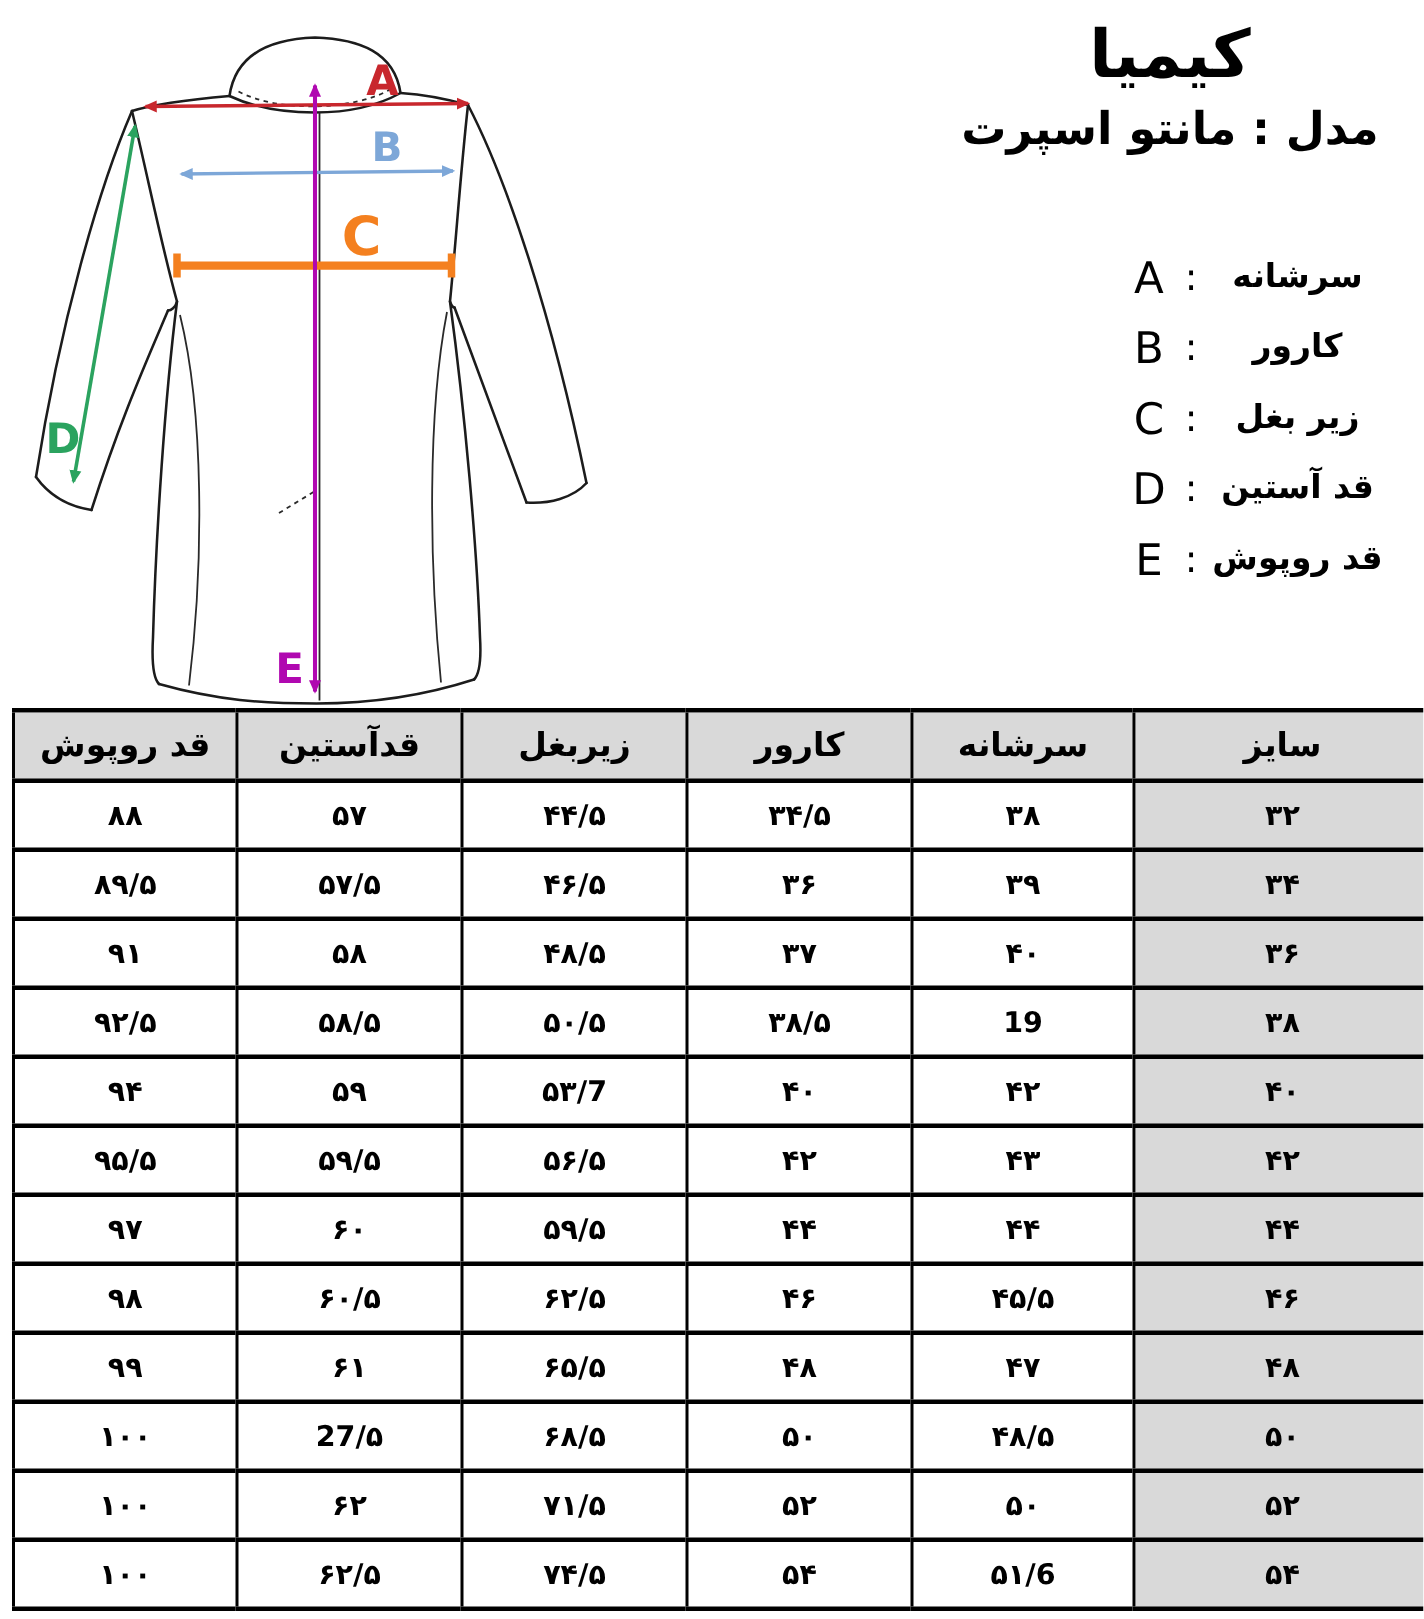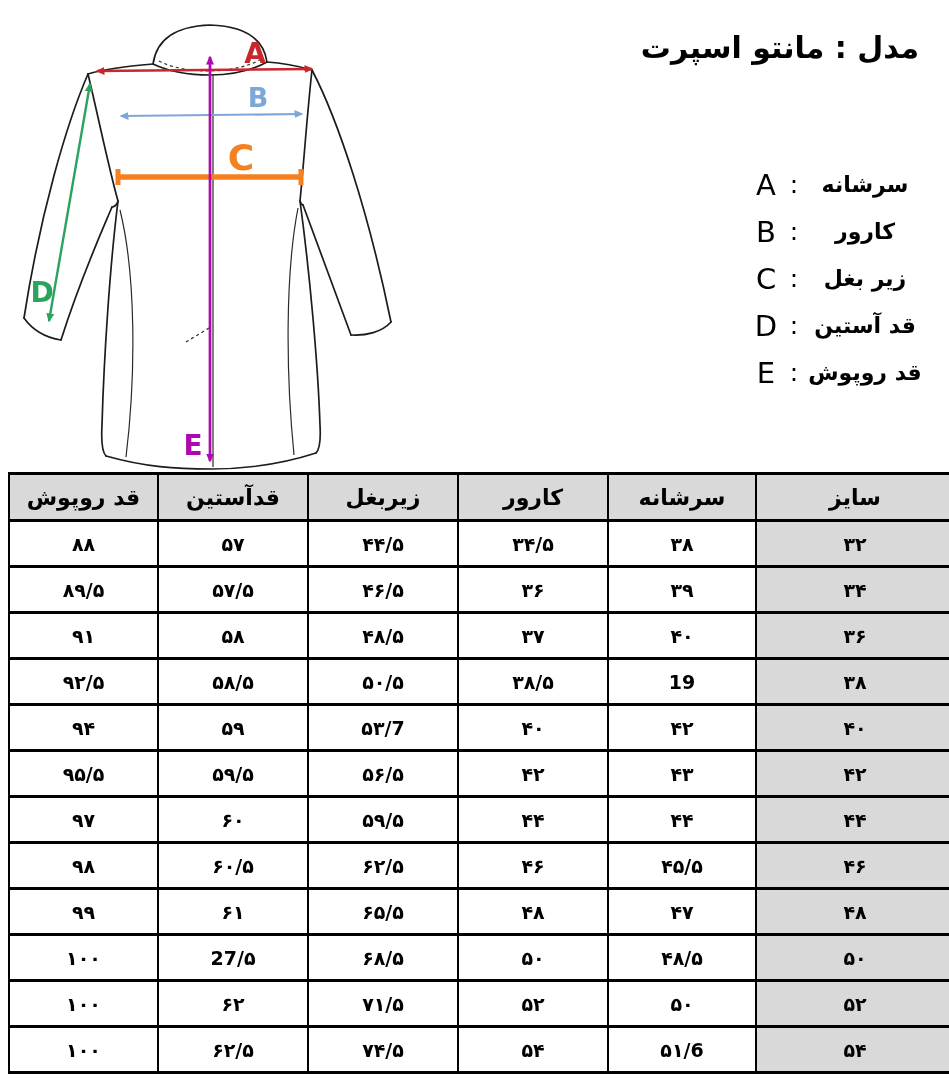--- a/index.html
+++ b/index.html
@@ -10,21 +10,21 @@
     font-family:"DejaVu Sans", sans-serif;
     color:#000;
     overflow:hidden;
   }
   
   .title-block{
     position:absolute;left:615px;top:12px;width:330px;
     text-align:center;direction:rtl;
   }
   .brand{font-size:44px;font-weight:bold;line-height:1.15;}
-  .model{font-size:30px;font-weight:bold;margin-top:18px;}
+  .model{font-size:30px;font-weight:bold;margin-top:6px;}
   
   .legend{position:absolute;top:161px;left:750px;}
   .legend-row{display:flex;align-items:center;height:47px;direction:ltr;}
   .legend-letter{width:32px;font-size:29px;font-weight:400;text-align:center;}
   .legend-colon{width:24px;font-size:25px;font-weight:400;text-align:center;}
   .legend-label{width:118px;font-size:22px;font-weight:bold;text-align:center;direction:rtl;white-space:nowrap;}
   
   .diagram{position:absolute;left:0;top:5px;}
   .sketch{fill:none;stroke:#1c1c1c;stroke-width:1.7;stroke-linecap:round;}
   .sketch-thin{fill:none;stroke:#2a2a2a;stroke-width:1.2;}
@@ -103,20 +103,21 @@
       <line x1="210" y1="52" x2="210" y2="456" stroke="#b008b0" stroke-width="2.7" marker-start="url(#m-magenta)" marker-end="url(#m-magenta)"></line>
       <text class="meas-label" x="255" y="58" font-size="28" text-anchor="middle" fill="#c8272d">A</text>
       <text class="meas-label" x="258" y="102" font-size="27" text-anchor="middle" fill="#7da7d8">B</text>
       <text class="meas-label" x="241" y="165" font-size="36" text-anchor="middle" fill="#f4801f">C</text>
       <text class="meas-label" x="42" y="297" font-size="28" text-anchor="middle" fill="#2ba35f">D</text>
       <text class="meas-label" x="193" y="450" font-size="28" text-anchor="middle" fill="#b008b0">E</text>
     </g>
   </svg>
 
   <div class="title-block">
+    <div class="brand">کیمیا</div>
     <div class="model">مدل : مانتو اسپرت</div>
   </div>
 
   <div class="legend">
     <div class="legend-row">
       <span class="legend-letter">A</span>
       <span class="legend-colon">:</span>
       <span class="legend-label">سرشانه</span>
     </div>
     <div class="legend-row">

